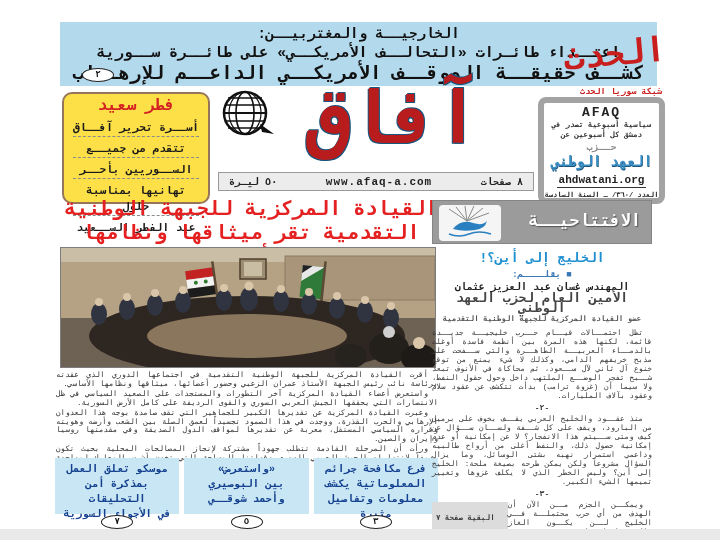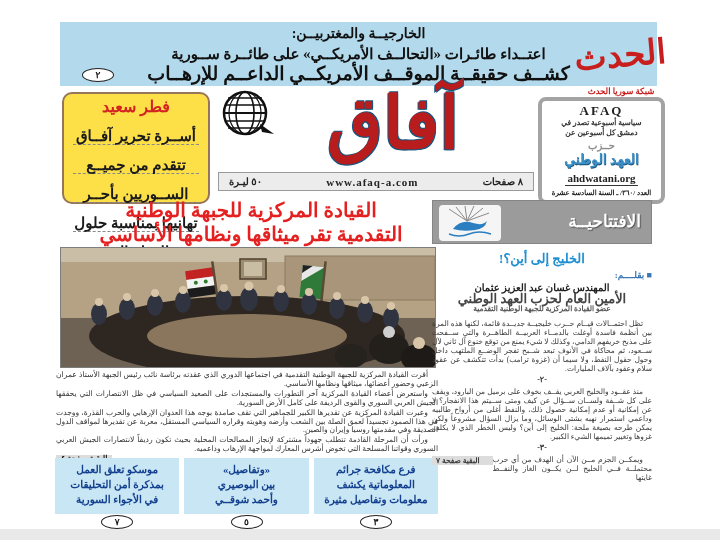--- a/index.html
+++ b/index.html
@@ -1,17 +1,17 @@
 <!DOCTYPE html>
 <html lang="ar"><head>
 <meta charset="utf-8">
 <style>
   html,body{margin:0;padding:0;background:#fff;}
   .page{position:relative;width:720px;height:540px;background:#fff;overflow:hidden;
-        font-family:Liberation Serif, serif;direction:rtl;}
+        font-family:Liberation Mono, monospace;direction:rtl;}
   [data-name]{box-sizing:border-box;}
 
   
   .top-banner{position:absolute;left:60px;top:22px;width:597px;height:64px;
               background:#b3d9ec;text-align:center;color:#111;}
   .top-banner .kicker{font-size:14px;font-weight:bold;line-height:20px;padding-top:2px;}
   .top-banner .h1{font-size:15px;font-weight:bold;line-height:20px;}
   .top-banner .h2{font-size:19px;font-weight:bold;line-height:20px;}
   .page-oval{position:absolute;width:32px;height:14px;background:#fff;border:1.5px solid #222;
              border-radius:50%;font-size:9px;line-height:13px;text-align:center;font-weight:bold;color:#111;}
@@ -30,27 +30,27 @@
   .globe{position:absolute;left:218px;top:86px;width:58px;height:58px;}
   .masthead-strip{position:absolute;left:218px;top:172px;width:316px;height:19px;background:#ececec;
                   border:1px solid #9a9a9a;display:flex;align-items:center;justify-content:space-between;
                   padding:0 10px;font-size:10px;font-weight:bold;color:#222;}
   .masthead-strip .site{direction:ltr;letter-spacing:1px;font-size:11px;}
 
   
   .eid-box{position:absolute;left:62px;top:92px;width:148px;height:112px;background:#fde047;
            border:2px solid #97755a;border-radius:10px;text-align:center;padding-top:3px;}
   .eid-box .eid-title{color:#d42222;font-size:16px;font-weight:bold;line-height:19px;}
-  .eid-box .eid-line{font-size:15px;font-weight:bold;color:#1a1a1a;line-height:16px;
-                     border-bottom:1px dashed #8a8a8a;width:88%;margin:12px auto;}
+  .eid-box .eid-line{font-size:11px;font-weight:bold;color:#1a1a1a;line-height:16px;
+                     border-bottom:1px dashed #8a8a8a;width:88%;margin:4px auto;}
   .eid-box .eid-line:last-child{border-bottom:none;}
 
   
   .issue-box{position:absolute;left:538px;top:97px;width:127px;height:107px;background:#fff;
-             border:4px solid #a3a3a3;border-radius:8px;text-align:center;color:#222;padding-top:2px;}
+             border:6px solid #a3a3a3;border-radius:8px;text-align:center;color:#222;padding-top:2px;}
   .issue-box .afaq{font-size:13px;font-weight:bold;letter-spacing:2px;line-height:15px;}
   .issue-box .desc{font-size:7.5px;font-weight:bold;line-height:10px;color:#333;}
   .issue-box .party-word{font-size:10px;font-weight:bold;color:#8d8d8d;line-height:13px;margin-top:1px;}
   .issue-box .party-name{font-size:14px;font-weight:bold;color:#3a8fc7;line-height:16px;
                          text-shadow:0.5px 0.5px 0 #1c4f73;}
   .issue-box .site{font-size:11px;font-weight:bold;direction:ltr;line-height:14px;
                    border-bottom:1px solid #333;display:inline-block;padding:0 2px;}
   .issue-box .meta{font-size:7px;font-weight:bold;line-height:10px;color:#222;margin-top:2px;}
 
   
@@ -71,28 +71,28 @@
   .teaser .t-line{color:#14418f;font-weight:bold;font-size:10.5px;line-height:15px;}
   .teaser-oval{left:50%;transform:translateX(-50%);bottom:-15px;}
 
   
   .editorial{position:absolute;left:432px;top:200px;width:220px;}
   .ed-header{position:relative;height:44px;background:#9b9b9b;border:1px solid #858585;}
   .ed-header .ed-title{position:absolute;right:10px;top:0;line-height:42px;color:#fff;
                        font-size:17px;font-weight:bold;text-shadow:1px 1px 1px #555;}
   .ed-icon{position:absolute;left:6px;top:4px;width:62px;height:36px;background:#f5f5f5;border-radius:4px;}
   .ed-headline{margin-top:7px;text-align:center;color:#1e8fd0;font-size:13px;font-weight:bold;line-height:16px;}
-  .ed-byline{color:#3a77b5;font-size:9px;font-weight:bold;line-height:12px;margin-top:2px;}
+  .ed-byline{text-align:center;color:#3a77b5;font-size:9px;font-weight:bold;line-height:12px;margin-top:2px;}
   .ed-author{text-align:center;color:#222;font-size:10px;font-weight:bold;line-height:13px;}
   .ed-role1{text-align:center;color:#444;font-size:13px;font-weight:bold;line-height:10px;}
   .ed-role2{text-align:center;color:#555;font-size:7.5px;font-weight:bold;line-height:10px;}
   .ed-body{margin-top:5px;font-size:7.5px;line-height:9px;color:#3a3a3a;text-align:justify;}
   .ed-body p{margin:0;text-indent:9px;}
   .ed-sep{text-align:center;font-weight:bold;font-size:8px;line-height:12px;color:#333;margin:1px 0;}
-  .ed-cont{float:left;background:#dcdcdc;font-weight:bold;font-size:7.5px;padding:0 4px;margin-top:1px;}
+  .ed-cont{float:left;background:#dcdcdc;font-weight:bold;font-size:7.5px;padding:12px 4px;margin-top:1px;}
 
   .bottom-band{position:absolute;left:0;top:529px;width:720px;height:11px;background:#e9e9e9;}
 </style>
 </head>
 <body>
 
 <div class="page" data-name="newspaper-front-page">
 
   <div class="top-banner" data-name="top-story-banner">
     <div class="kicker" data-name="banner-kicker">الخارجيــة والمغتربيــن:</div>
@@ -224,21 +224,21 @@
   </div>
 
   <div class="teaser-row" data-name="teaser-row">
     <div class="teaser" data-name="teaser-cybercrime">
       <div class="t-line" data-name="teaser-line">فرع مكافحة جرائم</div>
       <div class="t-line" data-name="teaser-line">المعلوماتية يكشف</div>
       <div class="t-line" data-name="teaser-line">معلومات وتفاصيل مثيرة</div>
       <div class="page-oval teaser-oval" data-name="teaser-page-number">٣</div>
     </div>
     <div class="teaser" data-name="teaser-burda">
-      <div class="t-line" data-name="teaser-line">«وتفاصيل»</div>
+      <div class="t-line" data-name="teaser-line">«واستعرض»</div>
       <div class="t-line" data-name="teaser-line">بين البوصيري</div>
       <div class="t-line" data-name="teaser-line">وأحمد شوقــي</div>
       <div class="page-oval teaser-oval" data-name="teaser-page-number">٥</div>
     </div>
     <div class="teaser" data-name="teaser-moscow">
       <div class="t-line" data-name="teaser-line">موسكو تعلق العمل</div>
       <div class="t-line" data-name="teaser-line">بمذكرة أمن التحليقات</div>
       <div class="t-line" data-name="teaser-line">في الأجواء السورية</div>
       <div class="page-oval teaser-oval" data-name="teaser-page-number">٧</div>
     </div>

